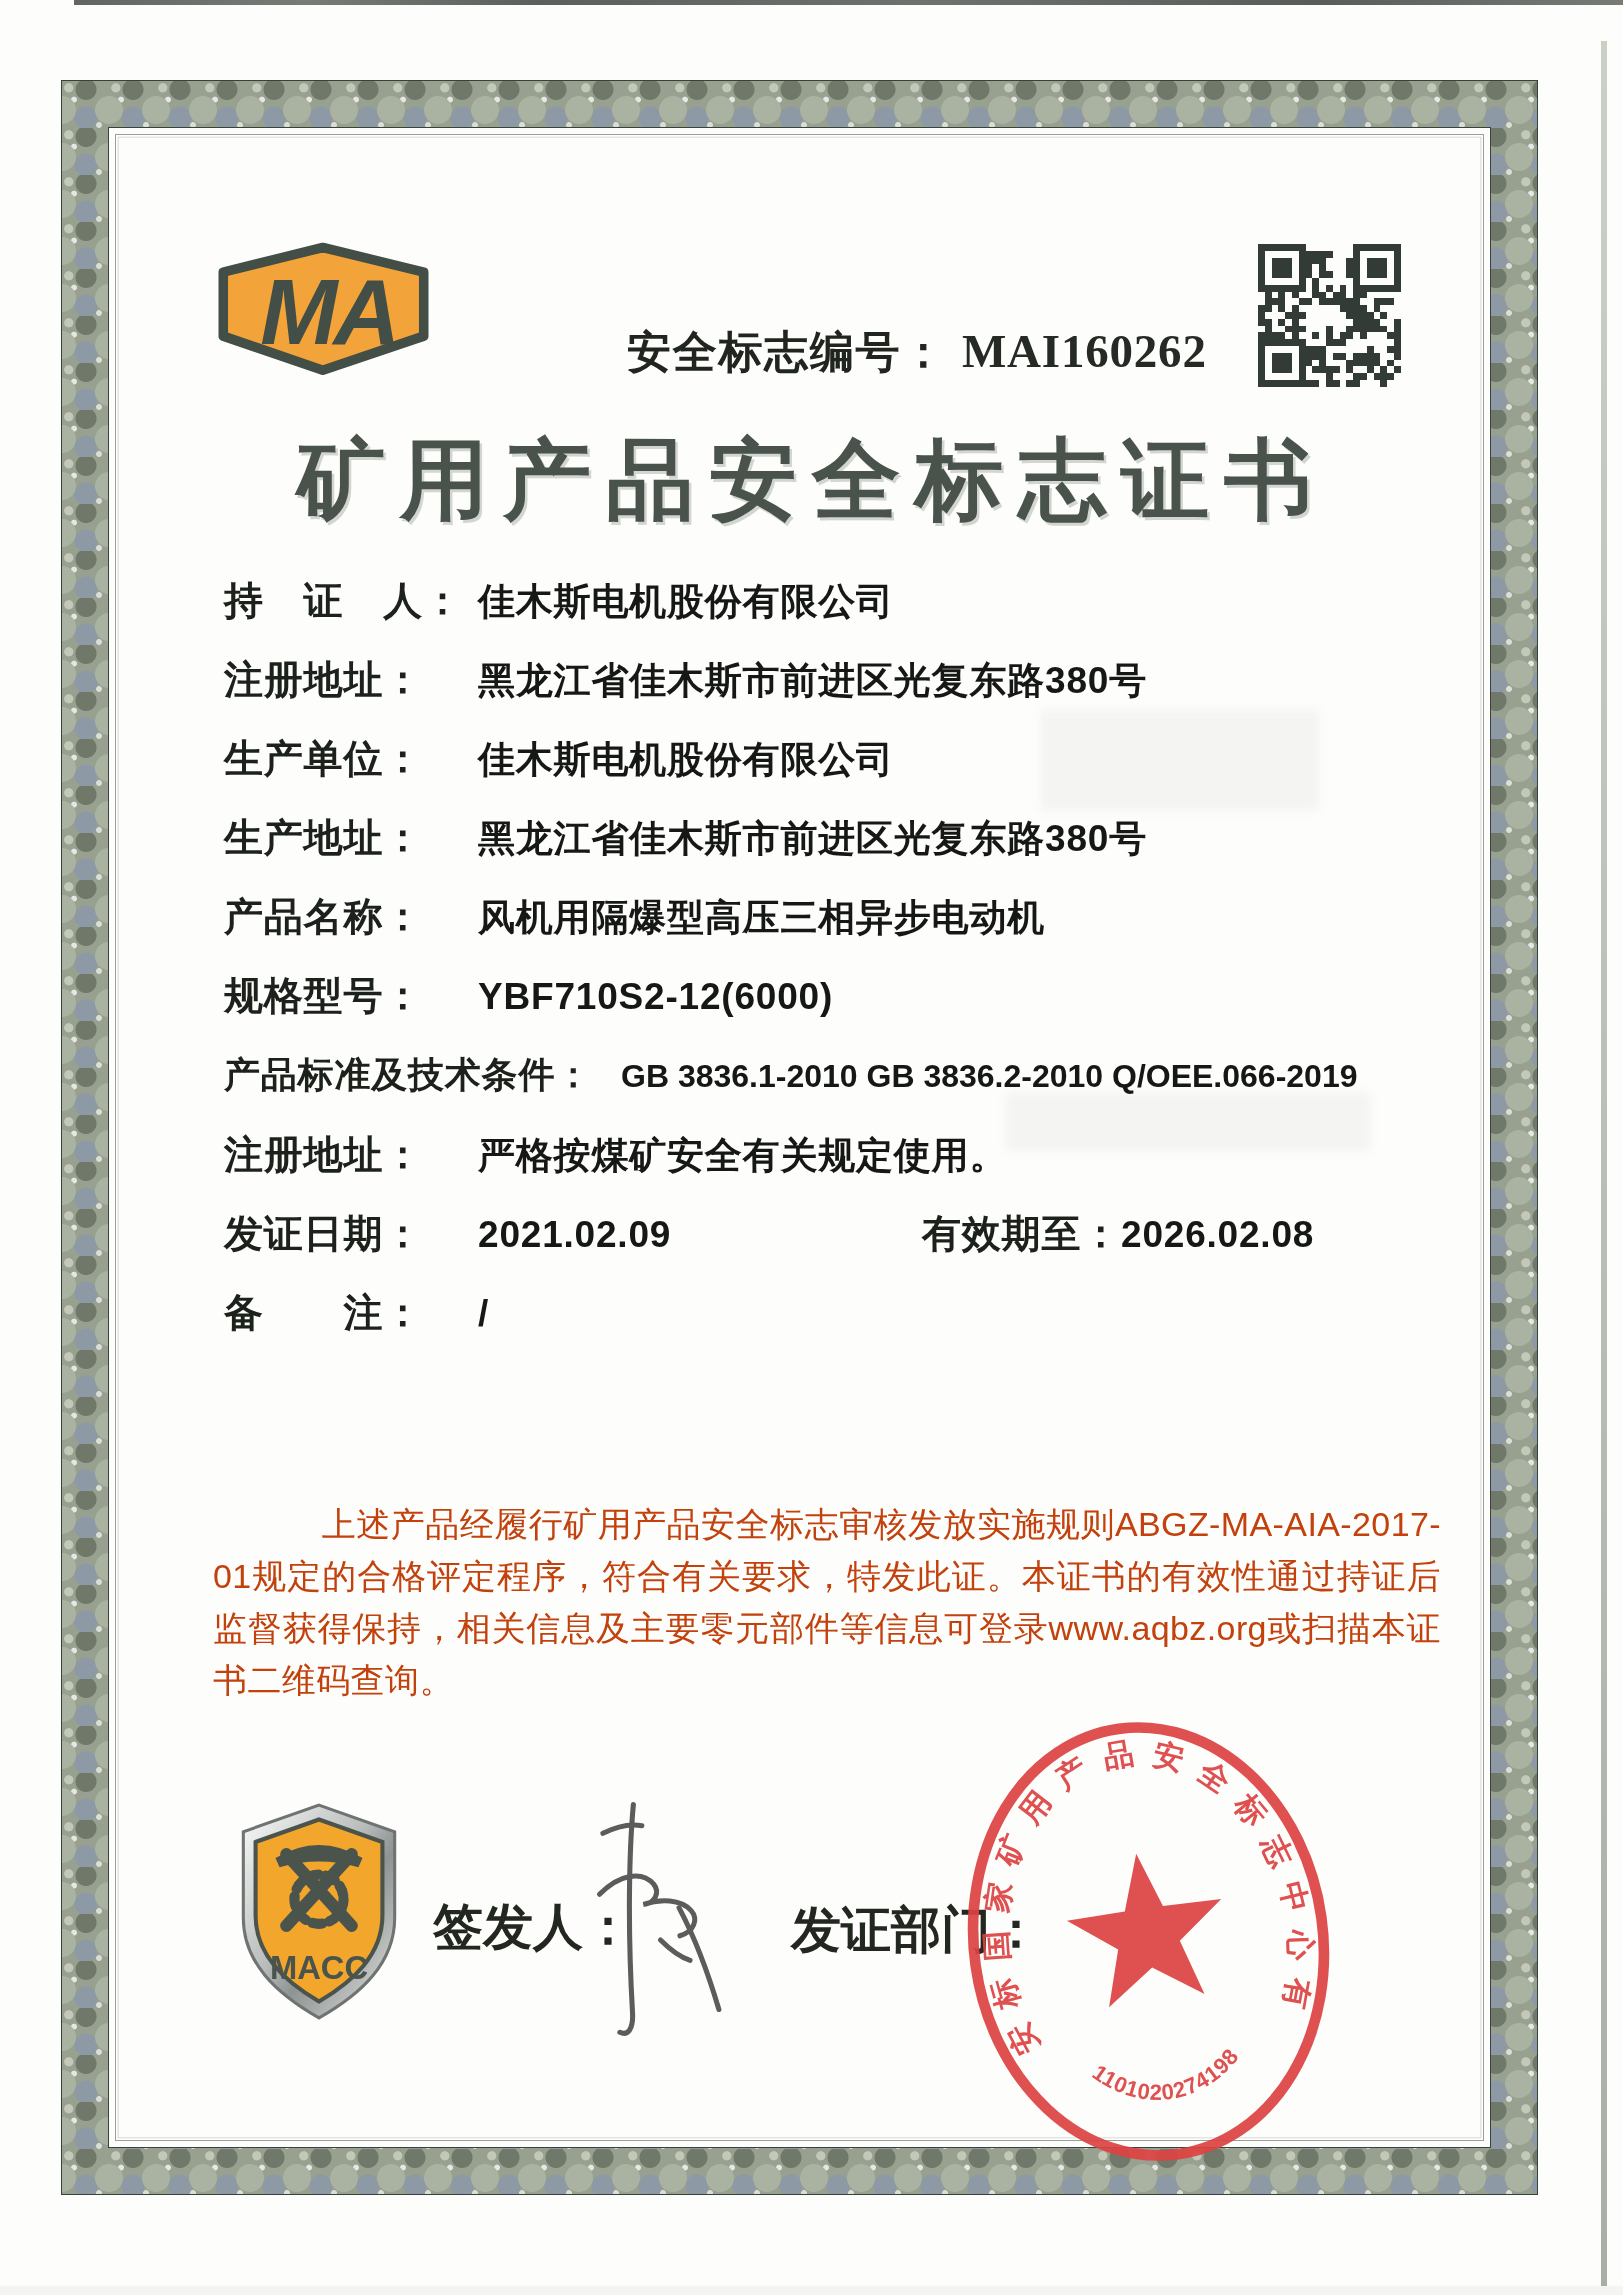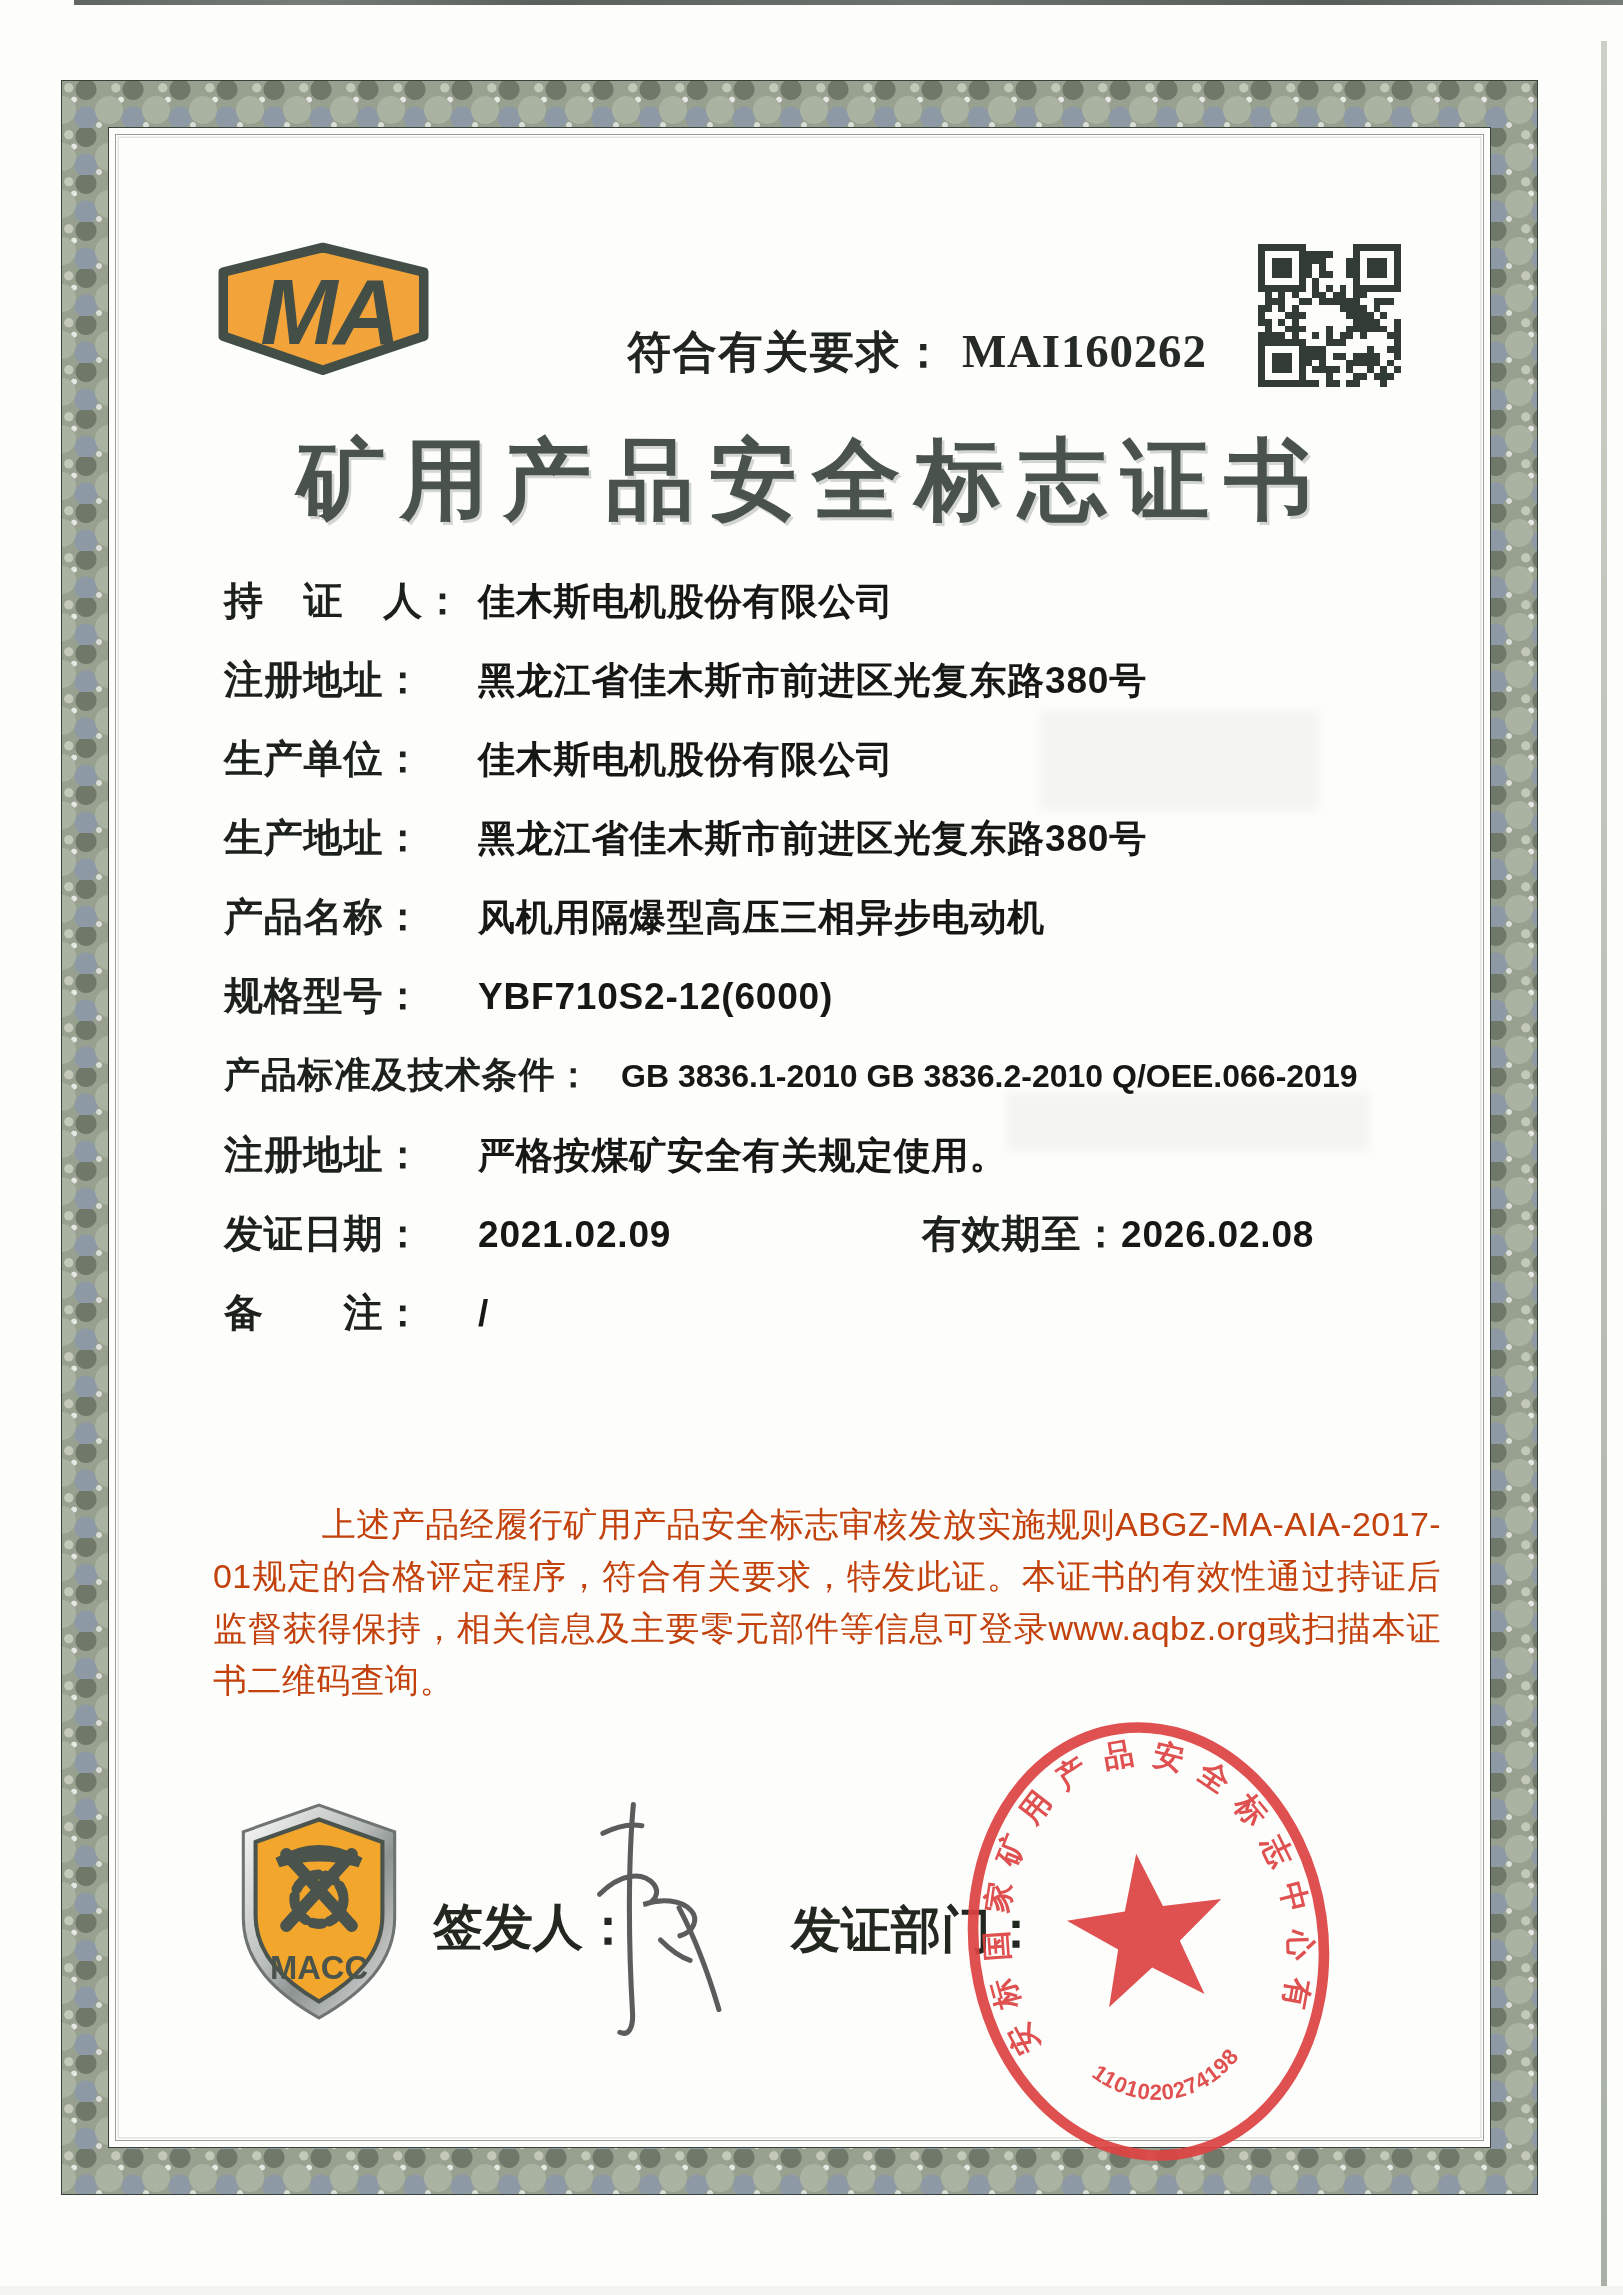--- a/index.html
+++ b/index.html
@@ -92,21 +92,21 @@
   <div class="ghost" style="left:1040px;top:710px;width:279px;height:101px;"></div>
 
   <div class="content">
 
     <svg class="ma-logo" viewBox="0 0 165 100">
       <path d="M9 24 L82 6 L156 24 L156 71 L82 96 L9 71 Z" fill="#f2a43a" stroke="#434e47" stroke-width="7" stroke-linejoin="round"></path>
       <text x="86" y="77" text-anchor="middle" font-size="68" font-weight="bold" font-style="italic" letter-spacing="-3" fill="#434e47" font-family="Liberation Sans, sans-serif">MA</text>
     </svg>
 
     <div class="certno">
-      <span class="certno-label">符合有关要求：</span>
+      <span class="certno-label">安全标志编号：</span>
       <span class="certno-value">MAI160262</span>
     </div>
 
     <div class="qr" id="qr">
         <b class="on"></b>
         <b class="on"></b>
         <b class="on"></b>
         <b class="on"></b>
         <b class="on"></b>
         <b class="on"></b>

